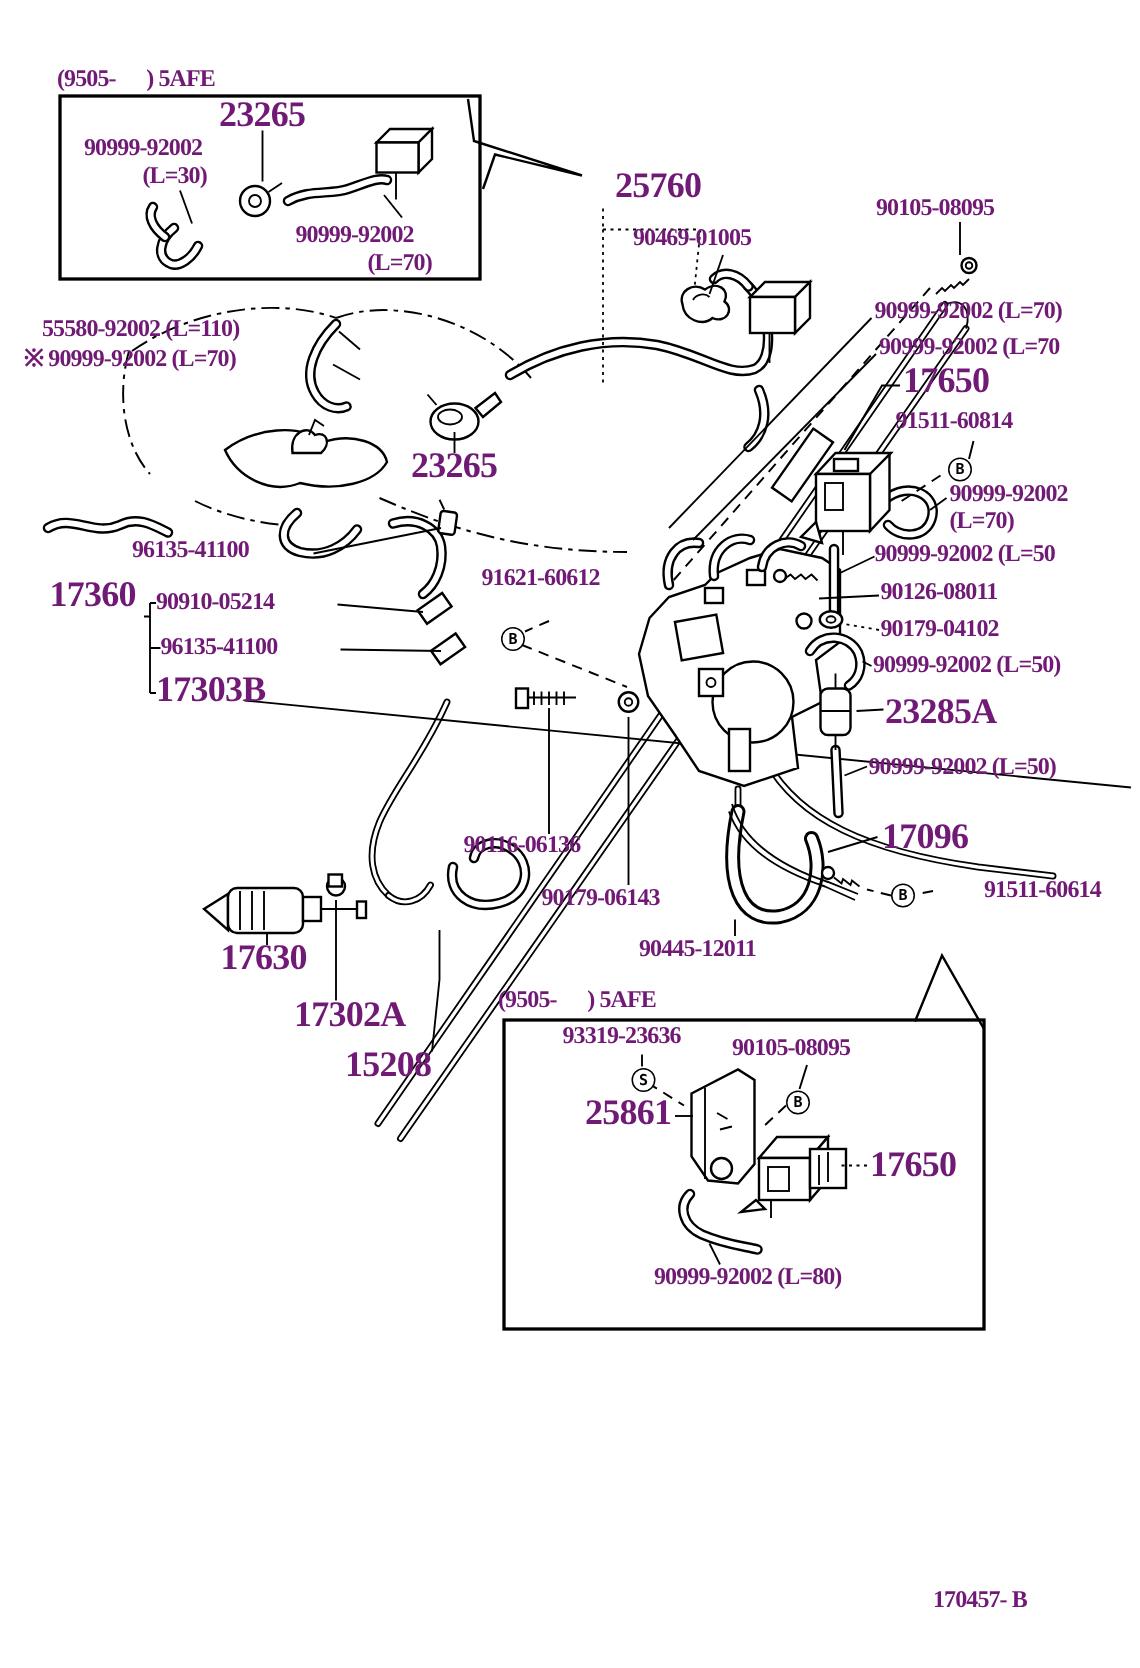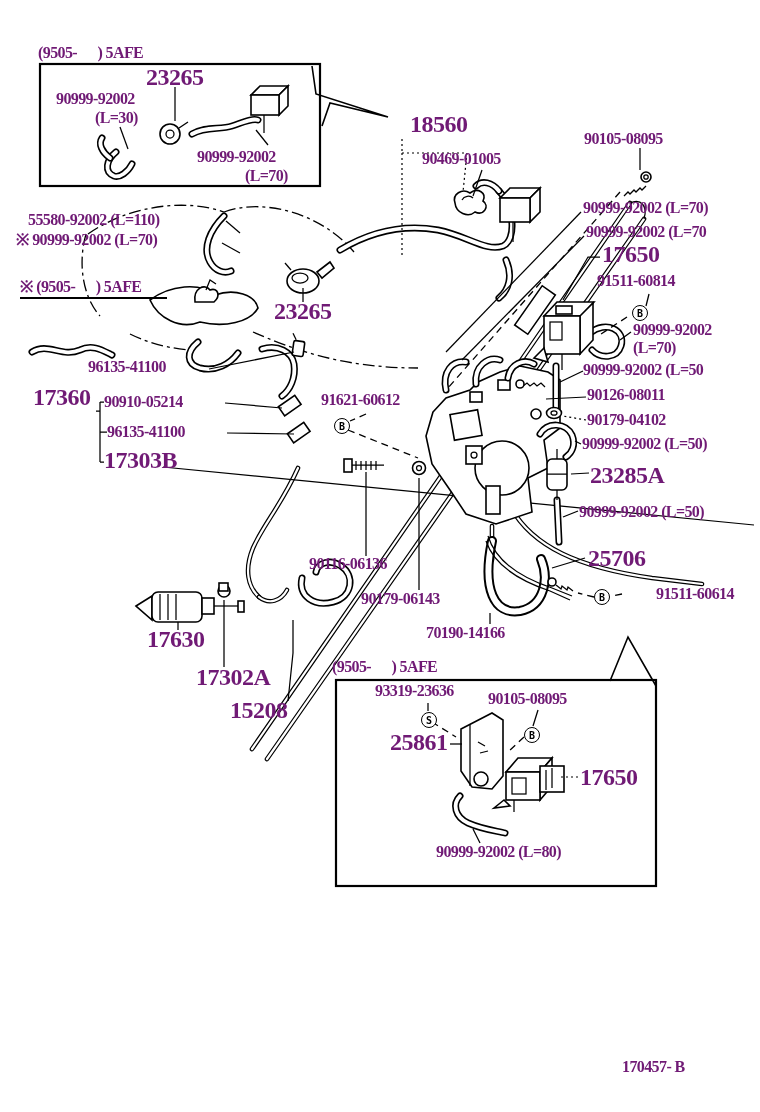--- a/index.html
+++ b/index.html
@@ -330,55 +330,54 @@
   </g>
 </svg>
 
 <div class="label sm" style="left:38px;top:44px">(9505-      ) 5AFE</div>
 <div class="label lg" style="left:146px;top:66px">23265</div>
 <div class="label sm" style="left:56px;top:90px">90999-92002</div>
 <div class="label sm" style="left:95px;top:109px">(L=30)</div>
 <div class="label sm" style="left:197px;top:148px">90999-92002</div>
 <div class="label sm" style="left:245px;top:167px">(L=70)</div>
 
-<div class="label lg" style="left:410px;top:113px">18560</div>
+<div class="label lg" style="left:410px;top:113px">25760</div>
 <div class="label sm" style="left:422px;top:150px">90469-01005</div>
 <div class="label sm" style="left:584px;top:130px">90105-08095</div>
 
 <div class="label sm" style="left:28px;top:211px">55580-92002 (L=110)</div>
 <div class="label sm" style="left:16px;top:231px">※ 90999-92002 (L=70)</div>
-<div class="label sm uline" style="left:20px;top:278px">※ (9505-      ) 5AFE</div>
 
 <div class="label sm" style="left:583px;top:199px">90999-92002 (L=70)</div>
 <div class="label sm" style="left:586px;top:223px">90999-92002 (L=70</div>
 <div class="label lg" style="left:602px;top:243px">17650</div>
 <div class="label sm" style="left:597px;top:272px">91511-60814</div>
 
 <div class="label lg" style="left:274px;top:300px">23265</div>
 <div class="label sm" style="left:633px;top:321px">90999-92002</div>
 <div class="label sm" style="left:633px;top:339px">(L=70)</div>
 <div class="label sm" style="left:583px;top:361px">90999-92002 (L=50</div>
 
 <div class="label sm" style="left:88px;top:358px">96135-41100</div>
 <div class="label sm" style="left:587px;top:386px">90126-08011</div>
 <div class="label sm" style="left:104px;top:393px">90910-05214</div>
 <div class="label lg" style="left:33px;top:386px">17360</div>
-<div class="label sm" style="left:321px;top:391px">91621-60612</div>
+<div class="label sm" style="left:321px;top:377px">91621-60612</div>
 <div class="label sm" style="left:587px;top:411px">90179-04102</div>
 <div class="label sm" style="left:107px;top:423px">96135-41100</div>
 <div class="label sm" style="left:582px;top:435px">90999-92002 (L=50)</div>
 <div class="label lg" style="left:104px;top:449px">17303B</div>
 <div class="label lg" style="left:590px;top:464px">23285A</div>
 <div class="label sm" style="left:579px;top:503px">90999-92002 (L=50)</div>
 
 <div class="label sm" style="left:309px;top:555px">90116-06136</div>
-<div class="label lg" style="left:588px;top:547px">25706</div>
+<div class="label lg" style="left:588px;top:547px">17096</div>
 <div class="label sm" style="left:656px;top:585px">91511-60614</div>
 <div class="label sm" style="left:361px;top:590px">90179-06143</div>
-<div class="label sm" style="left:426px;top:624px">70190-14166</div>
+<div class="label sm" style="left:426px;top:624px">90445-12011</div>
 
 <div class="label lg" style="left:147px;top:628px">17630</div>
 <div class="label lg" style="left:196px;top:666px">17302A</div>
 <div class="label lg" style="left:230px;top:699px">15208</div>
 
 <div class="label sm" style="left:332px;top:658px">(9505-      ) 5AFE</div>
 <div class="label sm" style="left:375px;top:682px">93319-23636</div>
 <div class="label sm" style="left:488px;top:690px">90105-08095</div>
 <div class="label lg" style="left:390px;top:731px">25861</div>
 <div class="label lg" style="left:580px;top:766px">17650</div>

